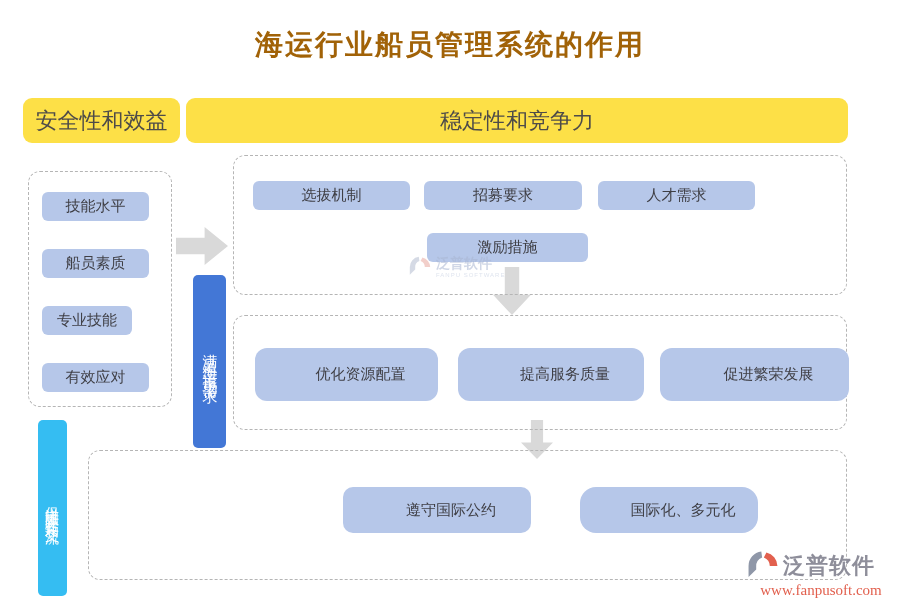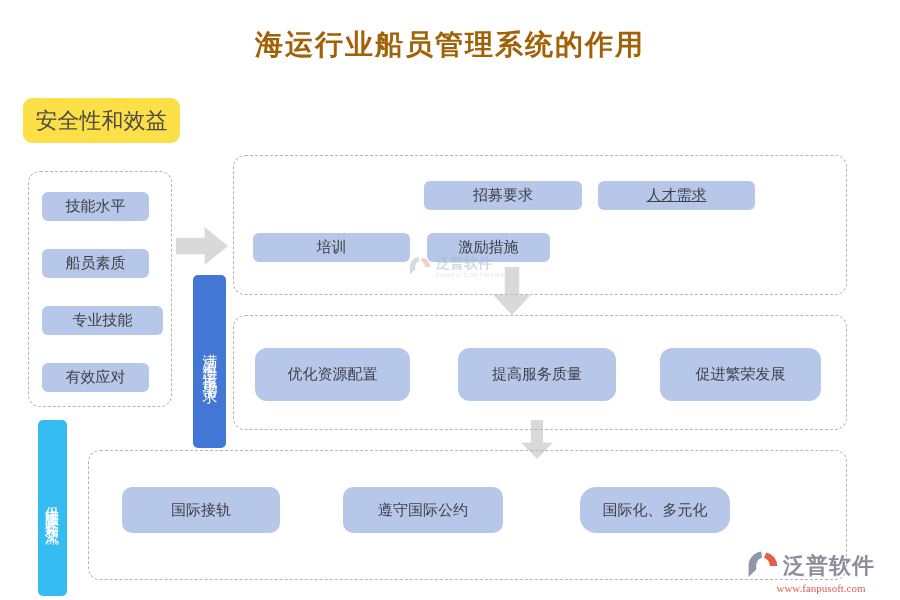--- a/index.html
+++ b/index.html
@@ -21,34 +21,34 @@
   .dashed{position:absolute;border:1.5px dashed #b5b5b5;border-radius:12px;background:transparent;}
   #groupLeft{left:28px;top:171px;width:142px;height:234px;}
   #groupTop{left:233px;top:155px;width:612px;height:138px;}
   #groupMid{left:233px;top:315px;width:612px;height:113px;}
   #groupBottom{left:88px;top:450px;width:757px;height:128px;}
 
   
   .pill,.bigbox{position:absolute;background:#b6c7e9;display:flex;align-items:center;
        justify-content:center;font-size:15px;color:#3f3f45;}
   .pill{border-radius:6px;height:29px;}
-  .bigbox{border-radius:12px;}
+  .bigbox{border-radius:12px;padding-left:28px;}
 
   
   #p-skill{left:42px;top:192px;width:107px;}
   #p-quality{left:42px;top:249px;width:107px;}
-  #p-prof{left:42px;top:306px;width:121px;}
+  #p-prof{left:42px;top:306px;width:90px;}
   #p-resp{left:42px;top:363px;width:107px;}
 
   
   #p-select{left:253px;top:181px;width:157px;}
   #p-recruit{left:424px;top:181px;width:158px;}
-  #p-talent{left:598px;top:181px;width:157px;text-decoration:underline;}
+  #p-talent{left:598px;top:181px;width:157px;}
   #p-train{left:253px;top:233px;width:157px;}
-  #p-incent{left:427px;top:233px;width:123px;}
+  #p-incent{left:427px;top:233px;width:161px;}
   #p-compet{left:597px;top:233px;width:158px;}
 
   
   #b-resource{left:255px;top:348px;width:155px;height:53px;}
   #b-service{left:458px;top:348px;width:158px;height:53px;}
   #b-prosper{left:660px;top:348px;width:161px;height:53px;}
 
   
   #b-intl{left:122px;top:487px;width:158px;height:46px;border-radius:10px;}
   #b-conv{left:343px;top:487px;width:160px;height:46px;border-radius:10px;}
@@ -75,69 +75,69 @@
   #watermark{position:absolute;left:408px;top:255px;display:flex;align-items:center;
              gap:4px;opacity:.55;}
   #watermark .wm-txt{display:flex;flex-direction:column;line-height:1;}
   #watermark .wm-brand{font-size:14px;font-weight:bold;color:#a9b6d2;}
   #watermark .wm-sub{font-size:6px;color:#c3cde0;letter-spacing:1px;margin-top:2px;}
 
   
   #logo{position:absolute;left:746px;top:549px;width:150px;}
   #logo .logo-row{display:flex;align-items:center;gap:3px;}
   #logo .logo-brand{font-size:22px;font-weight:bold;color:#8e8e9a;letter-spacing:1px;}
-  #logo .logo-url{font-size:11px;color:#e2604e;text-align:center;margin-top:-1px;
+  #logo .logo-url{font-size:15px;color:#e2604e;text-align:center;margin-top:-1px;
                   font-family:"Liberation Serif","DejaVu Serif",serif;}
 </style>
 </head>
 <body>
 
 <div id="canvas">
 
   <div id="title">海运行业船员管理系统的作用</div>
 
   <div id="hdrL" class="hdr">安全性和效益</div>
+  <div id="hdrR" class="hdr">稳定性和竞争力</div>
 
   <div id="groupLeft" class="dashed"></div>
   <div id="p-skill" class="pill">技能水平</div>
   <div id="p-quality" class="pill">船员素质</div>
   <div id="p-prof" class="pill">专业技能</div>
   <div id="p-resp" class="pill">有效应对</div>
 
   <div id="arrowR" class="arrow"></div>
   <div id="arrowD1" class="arrow"></div>
   <div id="arrowD2" class="arrow"></div>
 
   <div id="vblue" class="vbox">满足海运市场需求</div>
   <div id="vcyan" class="vbox">促进国际合作和交流</div>
 
   <div id="groupTop" class="dashed"></div>
+  <div id="p-select" class="pill">选拔机制</div>
   <div id="p-recruit" class="pill">招募要求</div>
   <div id="p-talent" class="pill">人才需求</div>
-  <div id="p-train" class="pill">培训</div>
   <div id="p-incent" class="pill">激励措施</div>
 
   <div id="watermark">
     <svg width="24" height="24" viewBox="0 0 40 40">
       <path d="M18 3 A17 17 0 0 0 3 20 L3 33 L12 24 L12 21 A11 11 0 0 1 19 10 Z" fill="#b4bdd0"></path>
       <path d="M24 4 A17 17 0 0 1 37 20 L28 20 A11 11 0 0 0 21 10 Z" fill="#e9a9a0"></path>
     </svg>
     <span class="wm-txt">
       <span class="wm-brand">泛普软件</span>
       <span class="wm-sub">FANPU SOFTWARE</span>
     </span>
   </div>
 
   <div id="groupMid" class="dashed"></div>
   <div id="b-resource" class="bigbox">优化资源配置</div>
   <div id="b-service" class="bigbox">提高服务质量</div>
   <div id="b-prosper" class="bigbox">促进繁荣发展</div>
 
   <div id="groupBottom" class="dashed"></div>
-  <div id="b-intl" class="bigbox">国际接轨</div>
   <div id="b-conv" class="bigbox">遵守国际公约</div>
   <div id="b-multi" class="bigbox">国际化、多元化</div>
 
   <div id="logo">
     <div class="logo-row">
       <svg width="34" height="34" viewBox="0 0 40 40">
         <path d="M18 3 A17 17 0 0 0 3 20 L3 33 L12 24 L12 21 A11 11 0 0 1 19 10 Z" fill="#8f97a8"></path>
         <path d="M24 4 A17 17 0 0 1 37 20 L28 20 A11 11 0 0 0 21 10 Z" fill="#e2604e"></path>
       </svg>
       <span class="logo-brand">泛普软件</span>

